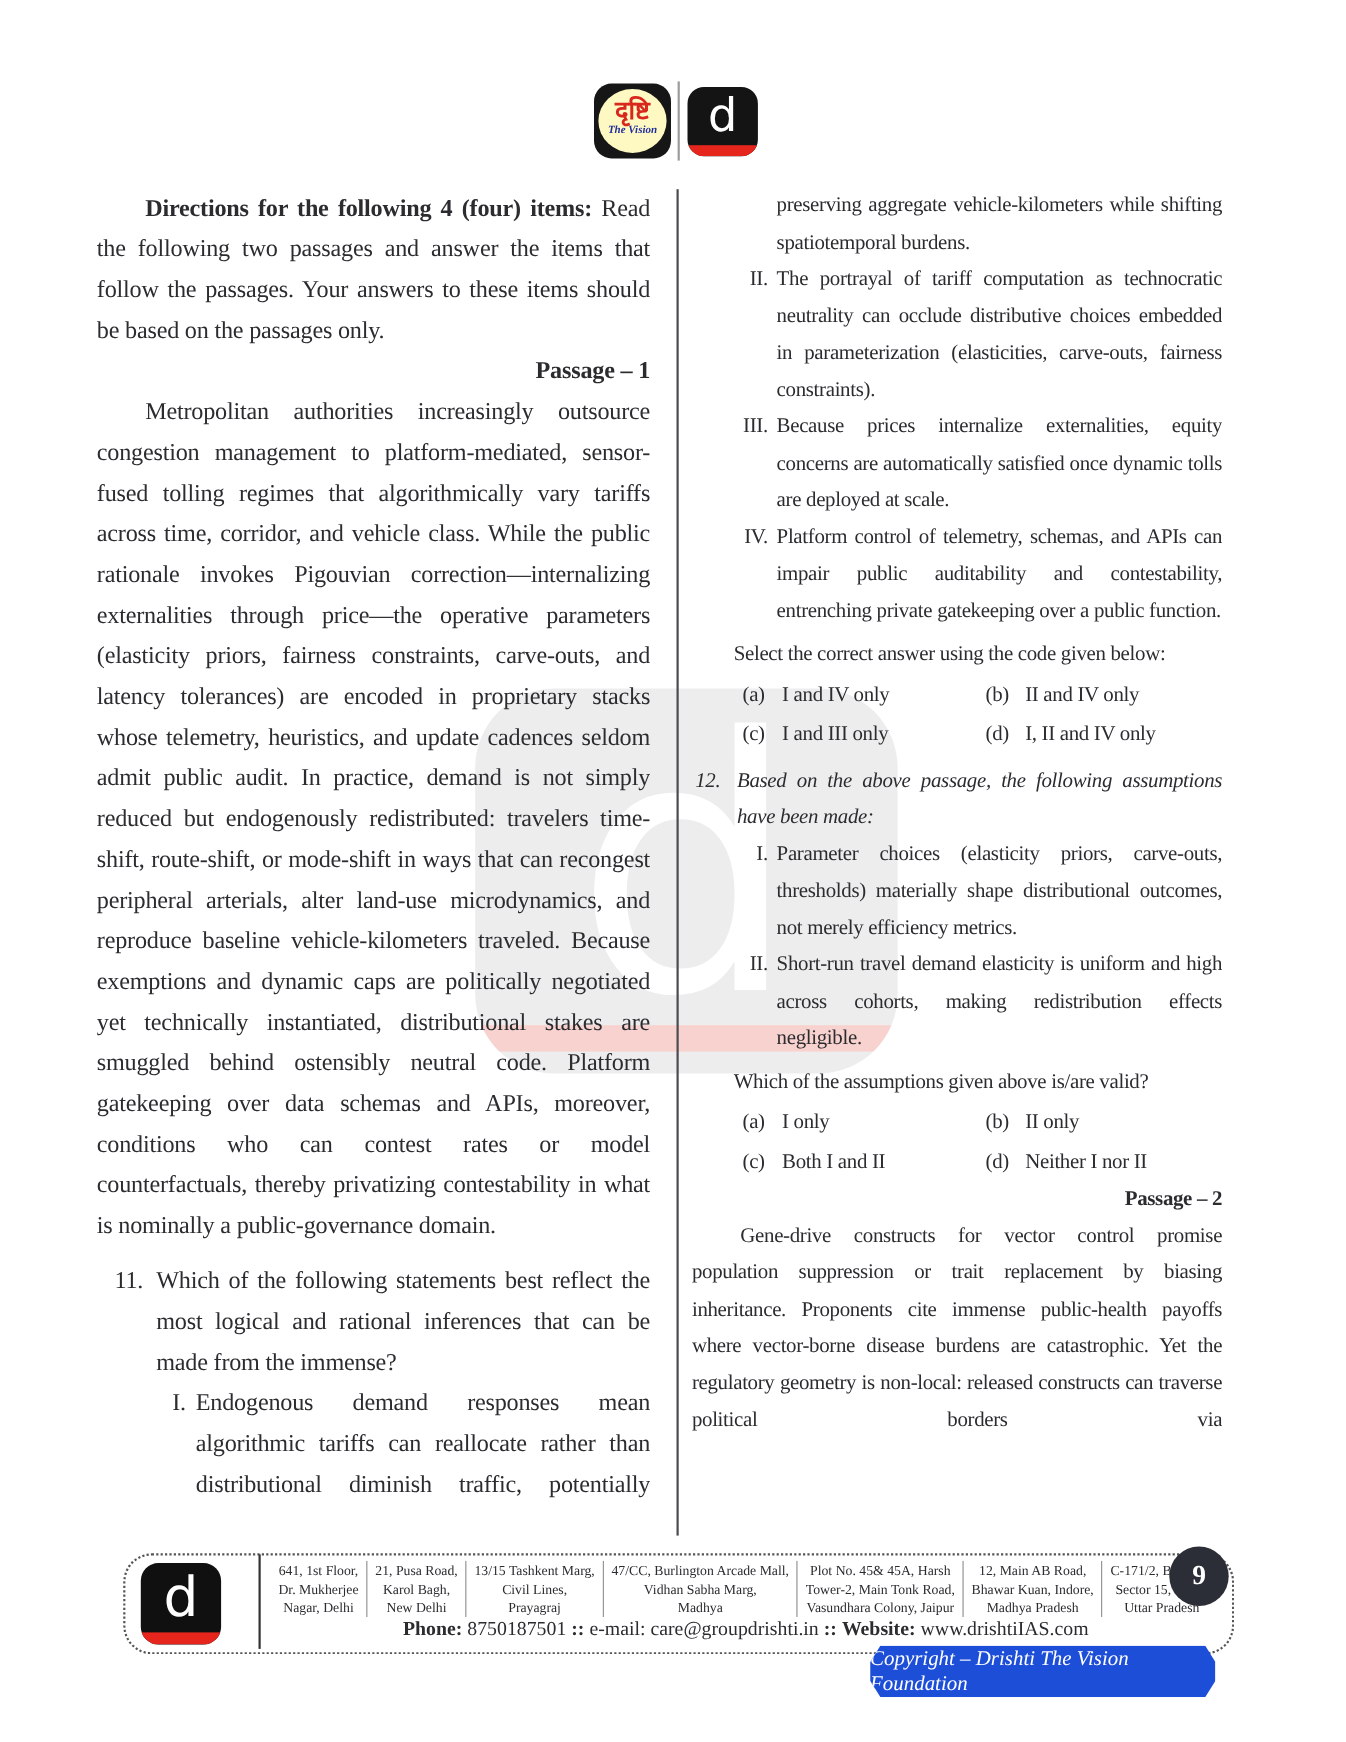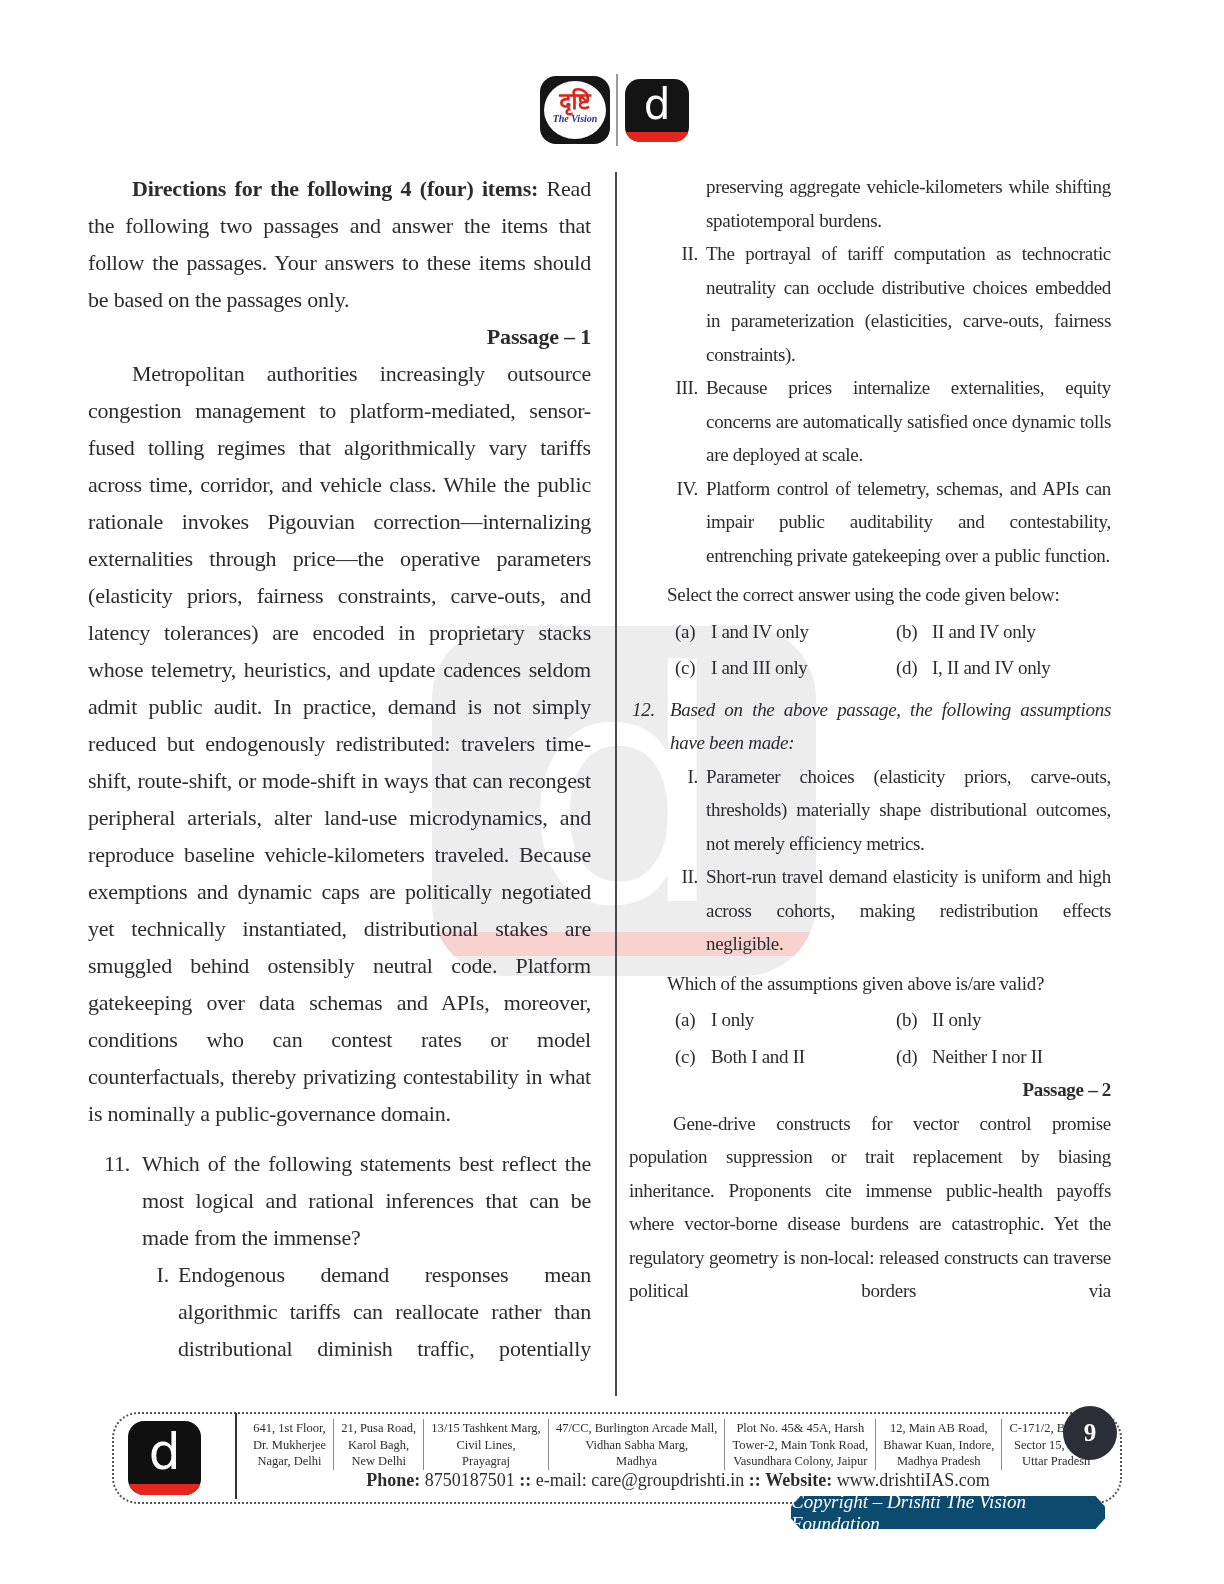--- a/index.html
+++ b/index.html
@@ -1,21 +1,21 @@
 <!DOCTYPE html>
 <html><head>
 <meta charset="utf-8">
 <style>
   html,body{margin:0;padding:0;background:#ffffff;}
   .page{position:relative;width:1224px;height:1584px;background:#ffffff;overflow:hidden;
         font-family:"Liberation Serif",serif;color:#2c2c30;}
 
   
   .logo-drishti{position:absolute;left:540px;top:76px;width:70px;height:68px;background:#161616;border-radius:16px;z-index:2;}
-  .drishti-oval{position:absolute;left:4px;right:4px;top:5px;bottom:5px;background:#ffffff;border-radius:50%;text-align:center;overflow:hidden;}
+  .drishti-oval{position:absolute;left:4px;right:4px;top:5px;bottom:5px;background:#fef9c3;border-radius:50%;text-align:center;overflow:hidden;}
   .drishti-hindi{display:block;margin-top:5px;color:#d8271c;font-family:"DejaVu Sans",sans-serif;font-weight:bold;font-size:23px;line-height:30px;}
   .drishti-tagline{display:block;margin-top:-3px;color:#232f9e;font-style:italic;font-weight:bold;font-size:10px;line-height:12px;}
   .hsep{position:absolute;left:616px;top:74px;width:2px;height:72px;background:#9b9b9b;z-index:2;}
   .logo-d-top{position:absolute;left:625px;top:79px;width:64px;height:63px;background:#141414;border-radius:15px;overflow:hidden;z-index:2;}
   .logo-d-top .dletter{display:block;color:#ffffff;font-family:"DejaVu Sans",sans-serif;font-size:42px;line-height:52px;text-align:center;}
   .logo-d-top .dstrip{position:absolute;left:0;right:0;bottom:0;height:10px;background:#e6261d;}
 
   
   .watermark{position:absolute;left:432px;top:626px;width:384px;height:350px;background:#ededee;border-radius:72px;z-index:0;overflow:hidden;}
   .wm-letter{position:absolute;left:0;right:0;top:-36px;text-align:center;color:#ffffff;
@@ -60,21 +60,21 @@
   .footer-vline{position:absolute;left:235px;top:1413px;width:2px;height:86px;background:#333;z-index:2;}
   .addr-row{position:absolute;left:246px;top:1419px;width:864px;display:flex;z-index:2;}
   .addr{flex:1 1 auto;padding:1px 7px 0 7px;border-right:1.5px solid #8c8c8c;text-align:center;
         font-weight:normal;font-size:12.5px;line-height:16.5px;}
   .addr:last-child{border-right:none;}
   .addr div{white-space:nowrap;}
   .phone-line{position:absolute;left:246px;top:1470px;width:864px;text-align:center;font-size:18px;z-index:2;}
   .phone-line b{font-weight:bold;}
   .badge{position:absolute;left:1063px;top:1406px;width:54px;height:54px;border-radius:50%;background:#2b2e36;
          color:#ffffff;display:flex;align-items:center;justify-content:center;font-size:25px;font-weight:bold;z-index:3;}
-  .copybar{position:absolute;left:791px;top:1496px;width:314px;height:33px;background:#0c4a6e;color:#ffffff;
+  .copybar{position:absolute;left:791px;top:1496px;width:314px;height:47px;background:#1d4ed8;color:#ffffff;
            font-style:italic;font-size:19px;display:flex;align-items:center;justify-content:center;z-index:3;
            clip-path:polygon(3% 0,97% 0,100% 32%,100% 68%,97% 100%,3% 100%,0 68%,0 32%);}
 </style>
 </head>
 <body>
 
 <div class="page">
 
   <div class="logo-drishti">
     <div class="drishti-oval">

